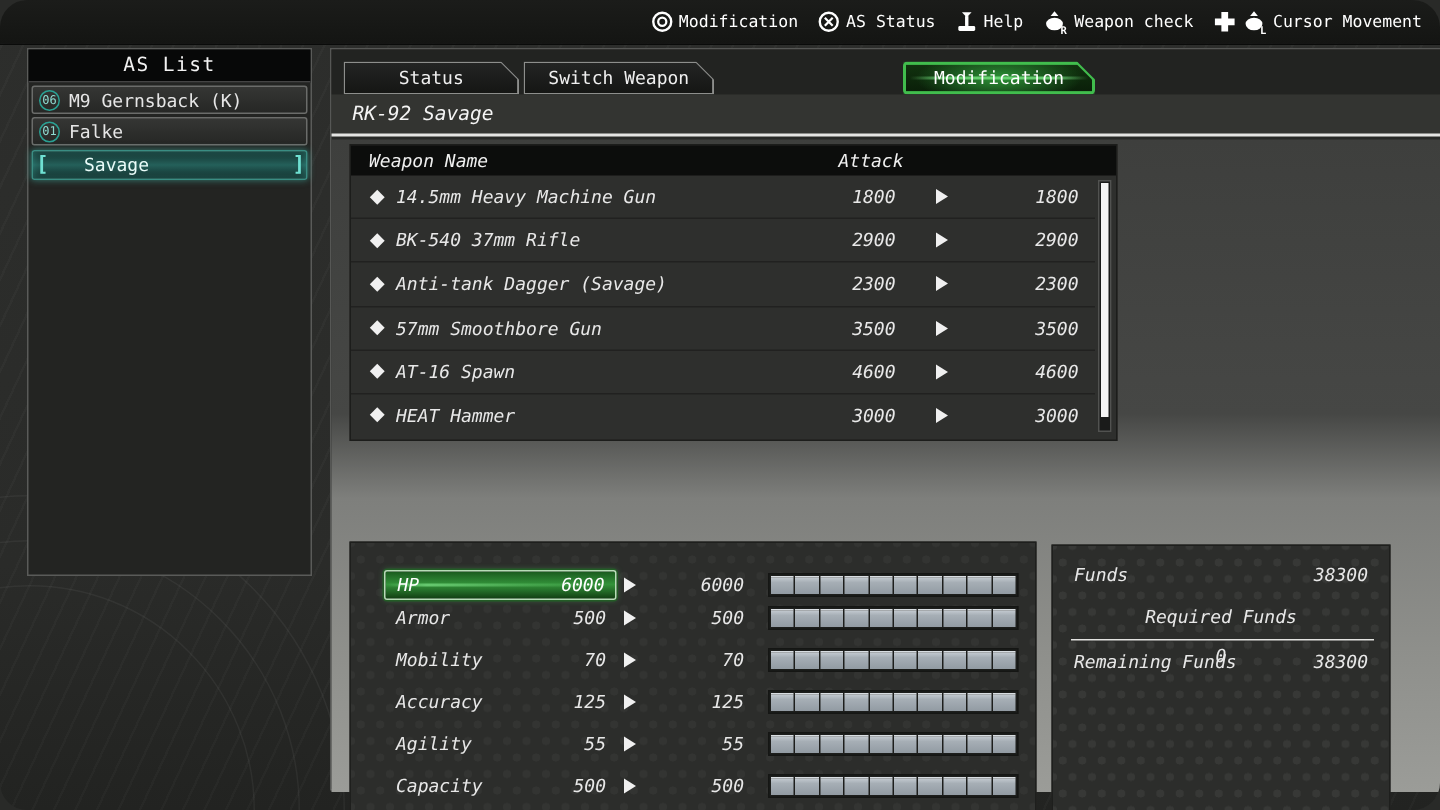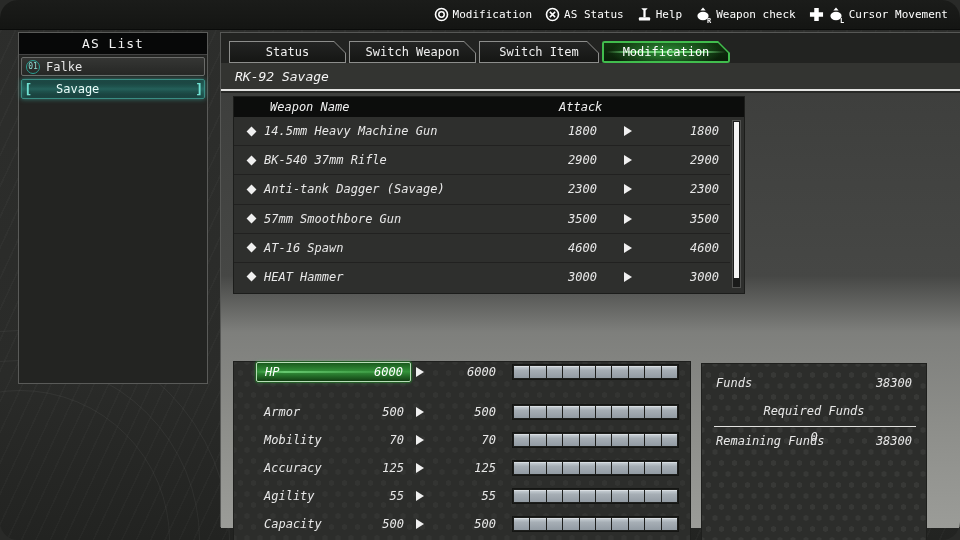--- a/index.html
+++ b/index.html
@@ -80,21 +80,21 @@
     background:#333431; border-bottom:2px solid #e4e4e2;
     display:flex; align-items:center; padding-left:14px; font-size:13px; color:#f4f4f4; }
   #content { position:absolute; left:0; top:60px; width:100%; height:435px;
     background:linear-gradient(180deg,#3e3f3d 0%,#464745 42%,#7e7f7c 55%,#8e8f8b 78%,#9b9c98 100%); }
 
   
   #wtable { position:absolute; left:12px; top:3px; width:512px; height:198px;
     background:#2e2f2d; border:1px solid #1c1d1b; }
   #wtable .thead { height:20px; background:#0c0d0c; display:flex; align-items:center;
     font-size:12px; color:#f0f0f0; }
-  .th-name { padding-left:36px; } .th-attack { position:absolute; left:325px; }
+  .th-name { padding-left:12px; } .th-attack { position:absolute; left:325px; }
   .wrows { position:absolute; left:0; top:20px; right:14px; bottom:2px; display:flex; flex-direction:column; }
   .wrow { flex:1; position:relative; display:flex; align-items:center; font-size:12px;
     border-bottom:1px solid rgba(0,0,0,.28); }
   .wrow:last-child { border-bottom:none; }
   .diamond { position:absolute; left:14px; width:7px; height:7px; background:#f0f0f0; transform:rotate(45deg); }
   .wname { position:absolute; left:30px; }
   .wold { position:absolute; left:280px; width:83px; text-align:right; }
   .wnew { position:absolute; left:420px; width:65px; text-align:right; }
   .tri { position:absolute; width:0; height:0; border-left:8px solid #f0f0f0;
     border-top:5px solid transparent; border-bottom:5px solid transparent; }
@@ -199,41 +199,42 @@
             <text x="12" y="15.5" font-size="7" font-weight="bold" fill="#fff" font-family="monospace">L</text>
           </svg>
       </span>
       <span>Cursor Movement</span>
     </div>
   </div>
 
   <div id="sidebar">
     <div class="hd">AS List</div>
     <div class="as-item">
+      <span class="as-badge">06</span>
+      <span>M9 Gernsback (K)</span>
+    </div>
+    <div class="as-item">
       <span class="as-badge">01</span>
       <span>Falke</span>
     </div>
     <div class="as-item selected">
       <span class="bracket l">[</span>
       <span>Savage</span>
       <span class="bracket r">]</span>
     </div>
   </div>
 
   <div id="main">
     <div id="tabsrow">
       <div class="tab" style="left:8px; width:117px;">
         <div class="in">Status</div>
       </div>
       <div class="tab" style="left:128px; width:127px;">
         <div class="in">Switch Weapon</div>
       </div>
-      <div class="tab" style="left:258px; width:120px;">
-        <div class="in">Switch Item</div>
-      </div>
       <div class="tab active" style="left:381px; width:128px;">
         <div class="in">Modification</div>
       </div>
     </div>
 
     <div id="titleband" class="dots">
       <span>RK-92 Savage</span>
     </div>
 
     <div id="content" class="dots">
@@ -286,21 +287,21 @@
             <span class="tri"></span>
             <span class="wnew">3000</span>
           </div>
         </div>
         <div id="wscroll">
           <div id="wthumb"></div>
         </div>
       </div>
 
       <div id="stats">
-        <div class="srow" style="top:0;">
+        <div class="srow" style="top:18px;">
           <span class="hp-pill">
             <span class="plabel">HP</span>
             <span class="pvalue">6000</span>
           </span>
           <span class="tri"></span>
           <span class="snew">6000</span>
           <span class="sbar">
               <i class="on"></i>
               <i class="on"></i>
               <i class="on"></i>

